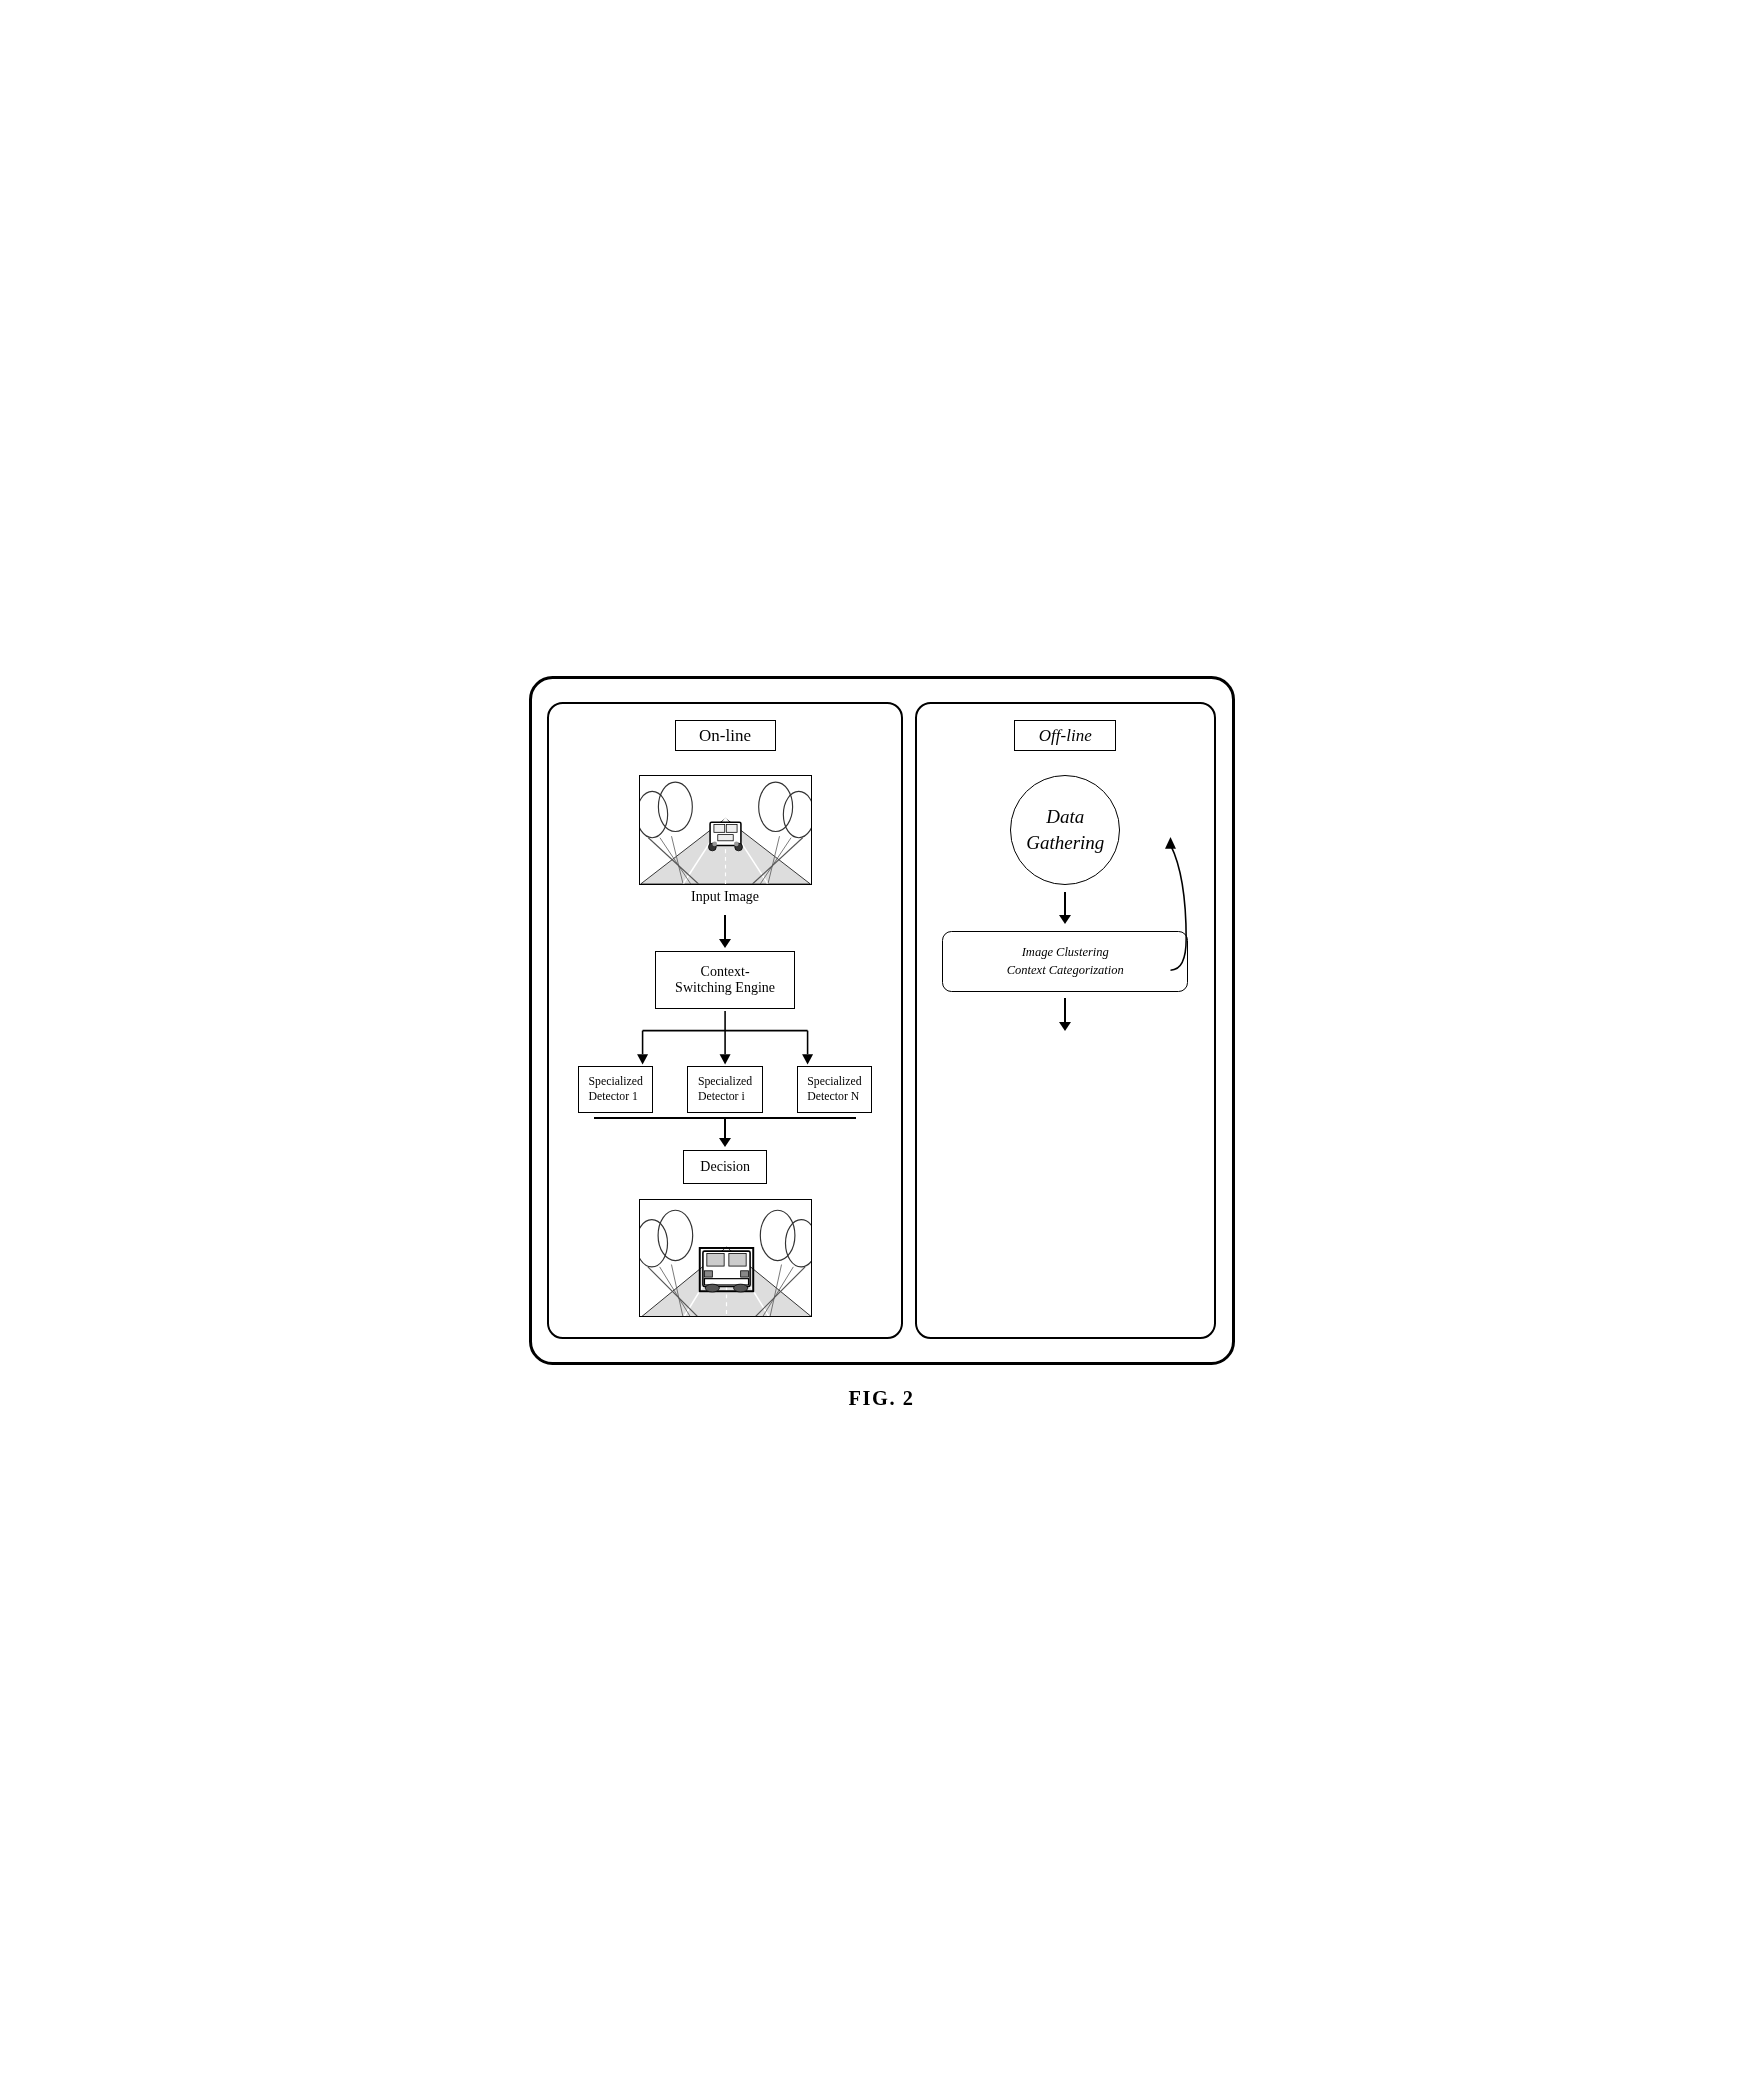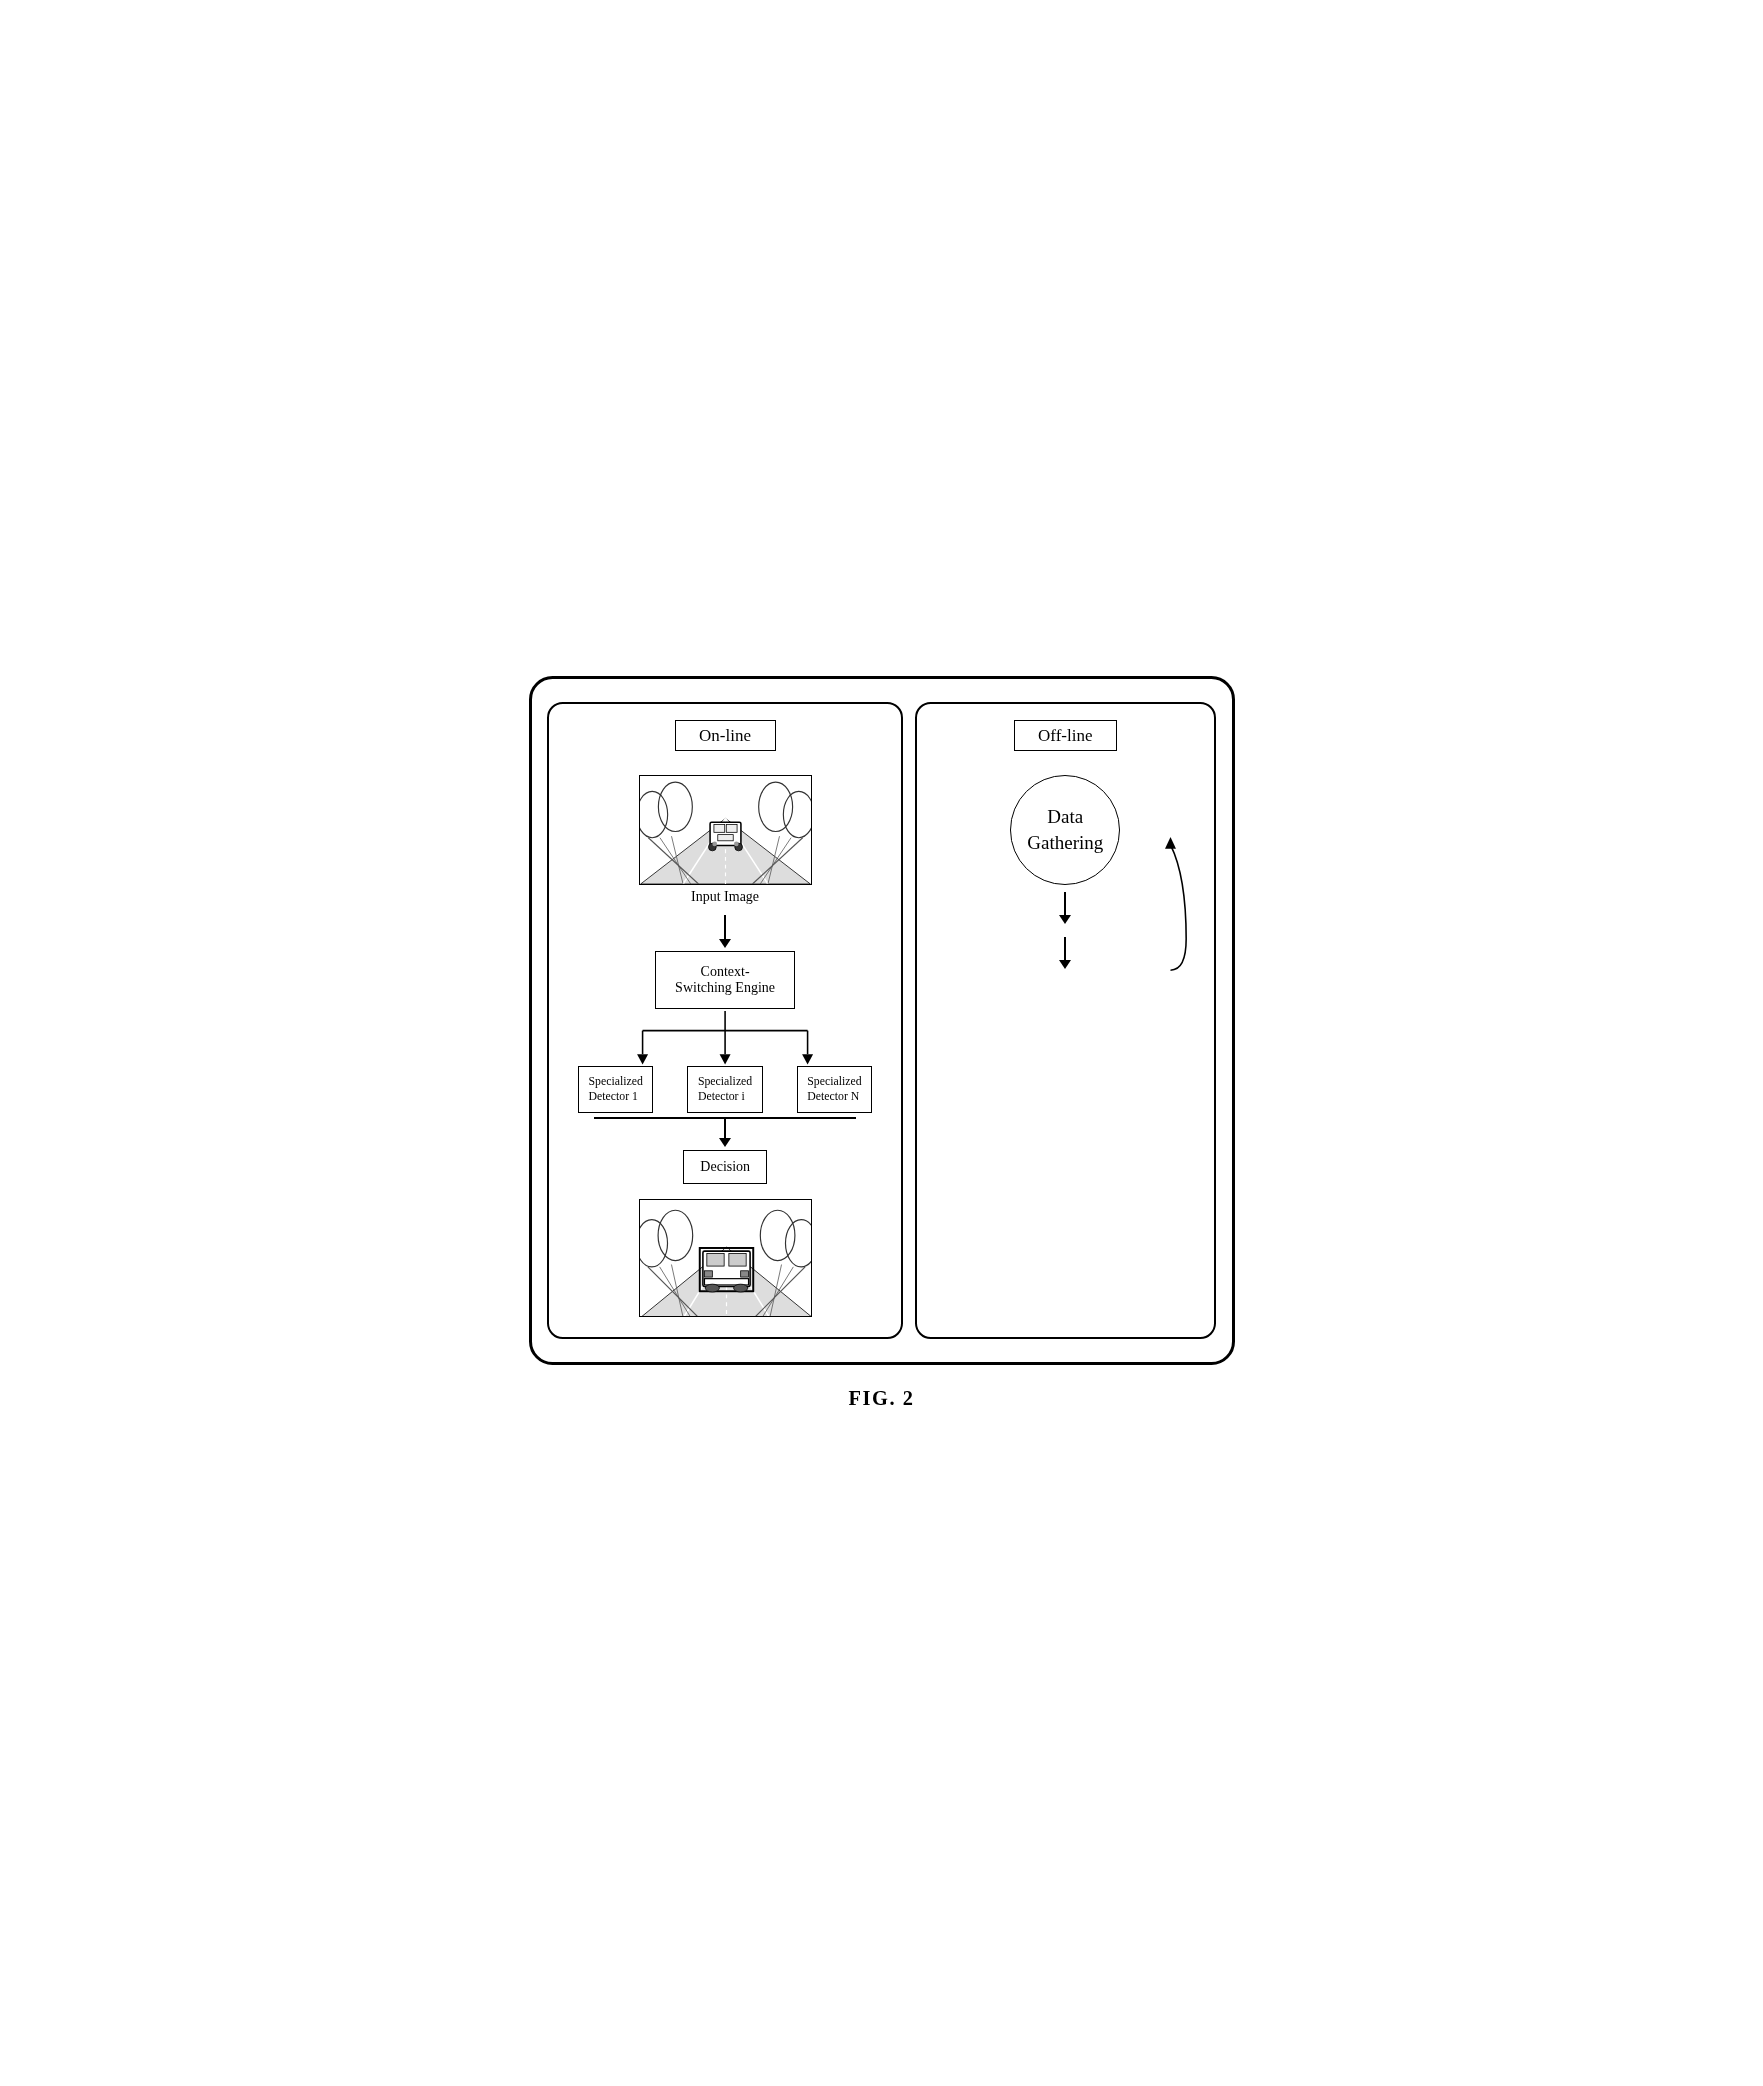--- a/index.html
+++ b/index.html
@@ -305,20 +305,23 @@
         <div class="circle-box">
           <span style="white-space:pre-line; line-height:1.4;">Data
 Gathering</span>
         </div>
 
         <div class="arrow-down" style="margin: 6.3px 0;">
           <div class="arrow-line" style="height:23.5px;"></div>
           <div class="arrow-head-down"></div>
         </div>
 
+        <div class="rounded-rect">
+          <span style="line-height:1.5;">Image Clustering<br>Context Categorization</span>
+        </div>
 
         <div class="arrow-down" style="margin: 6.3px 0;">
           <div class="arrow-line" style="height:23.5px;"></div>
           <div class="arrow-head-down"></div>
         </div>
 
 
         <div style="width:100%; display:flex; justify-content:flex-end; margin-top:3.9px;">
           <svg width="47" height="157" viewBox="0 0 60 200" xmlns="http://www.w3.org/2000/svg" style="position:absolute; right:19.6px; top:125px;">
             <path d="M 30 180 Q 50 180 50 140 Q 50 60 30 20" fill="none" stroke="#000" stroke-width="2"></path>
@@ -340,19 +343,20 @@
   
   .detector-box {
     font-size: 11.8px;
     min-width: 67px;
     max-width: 78px;
   }
   
   .panel-offline {
     position: relative;
     overflow: visible;
+    font-style: italic;
   }
   
   .offline-content .rounded-rect {
     position: relative;
   }
 </style>
 
 
 </body></html>

